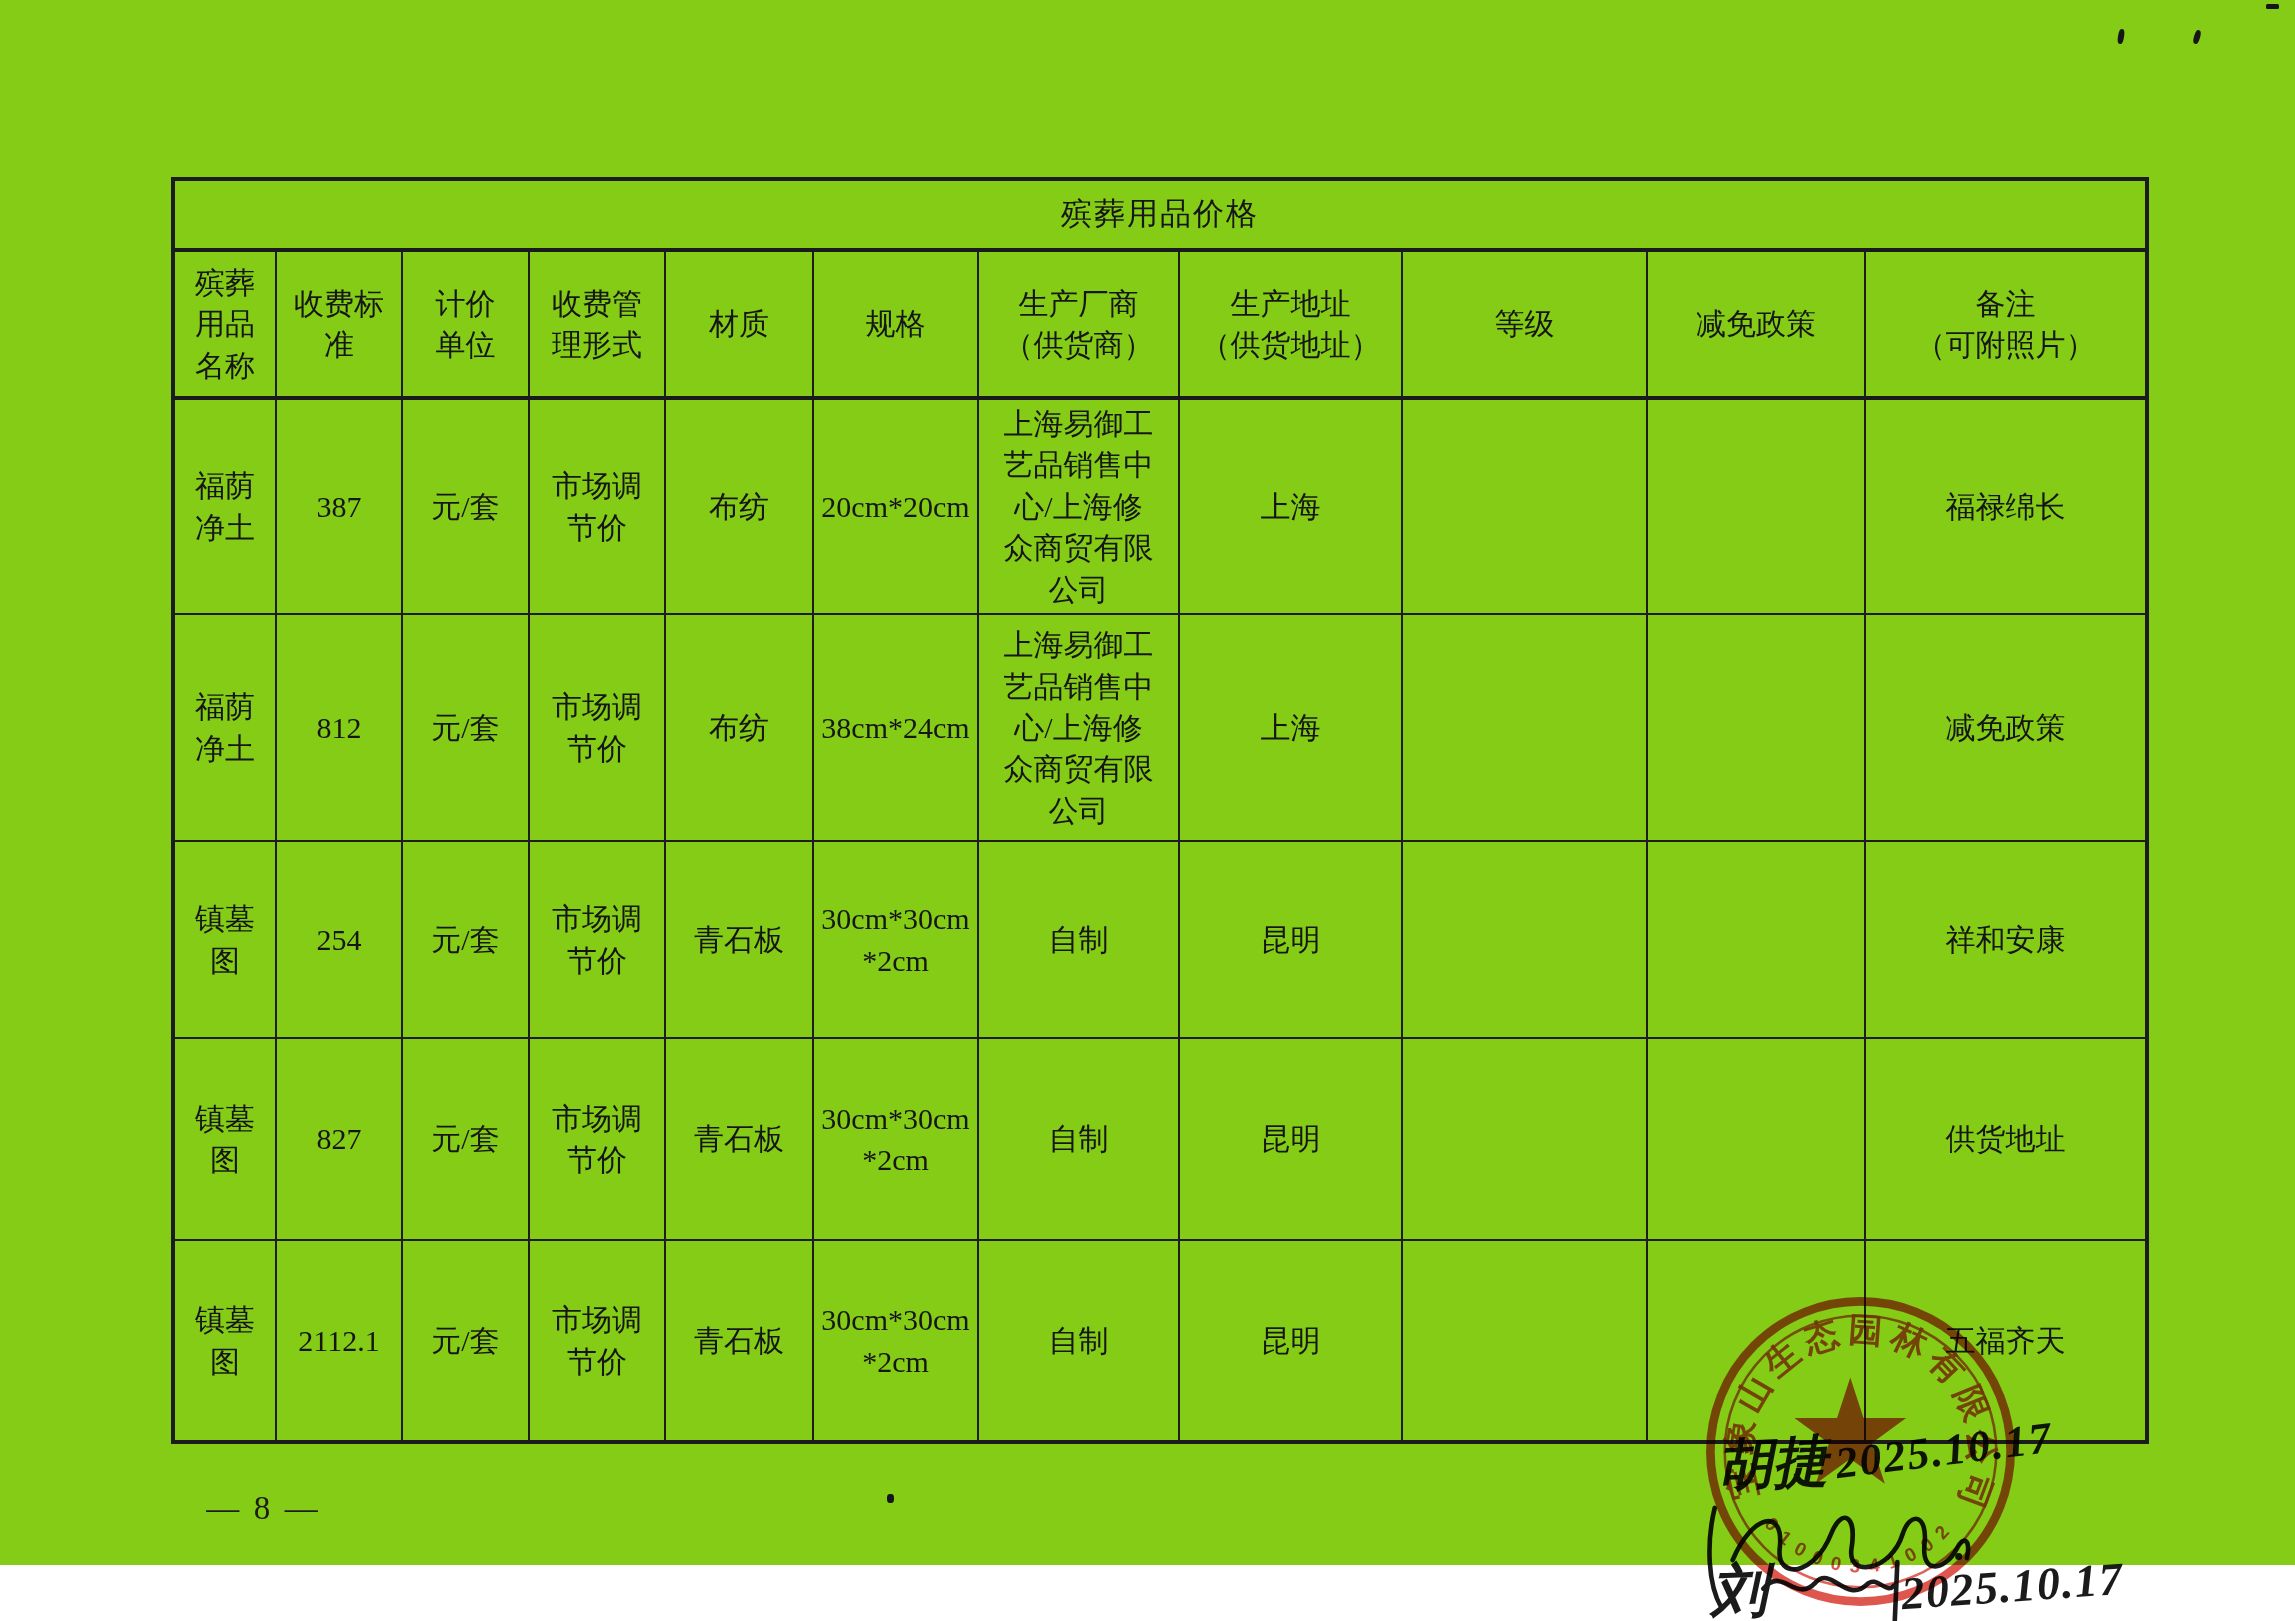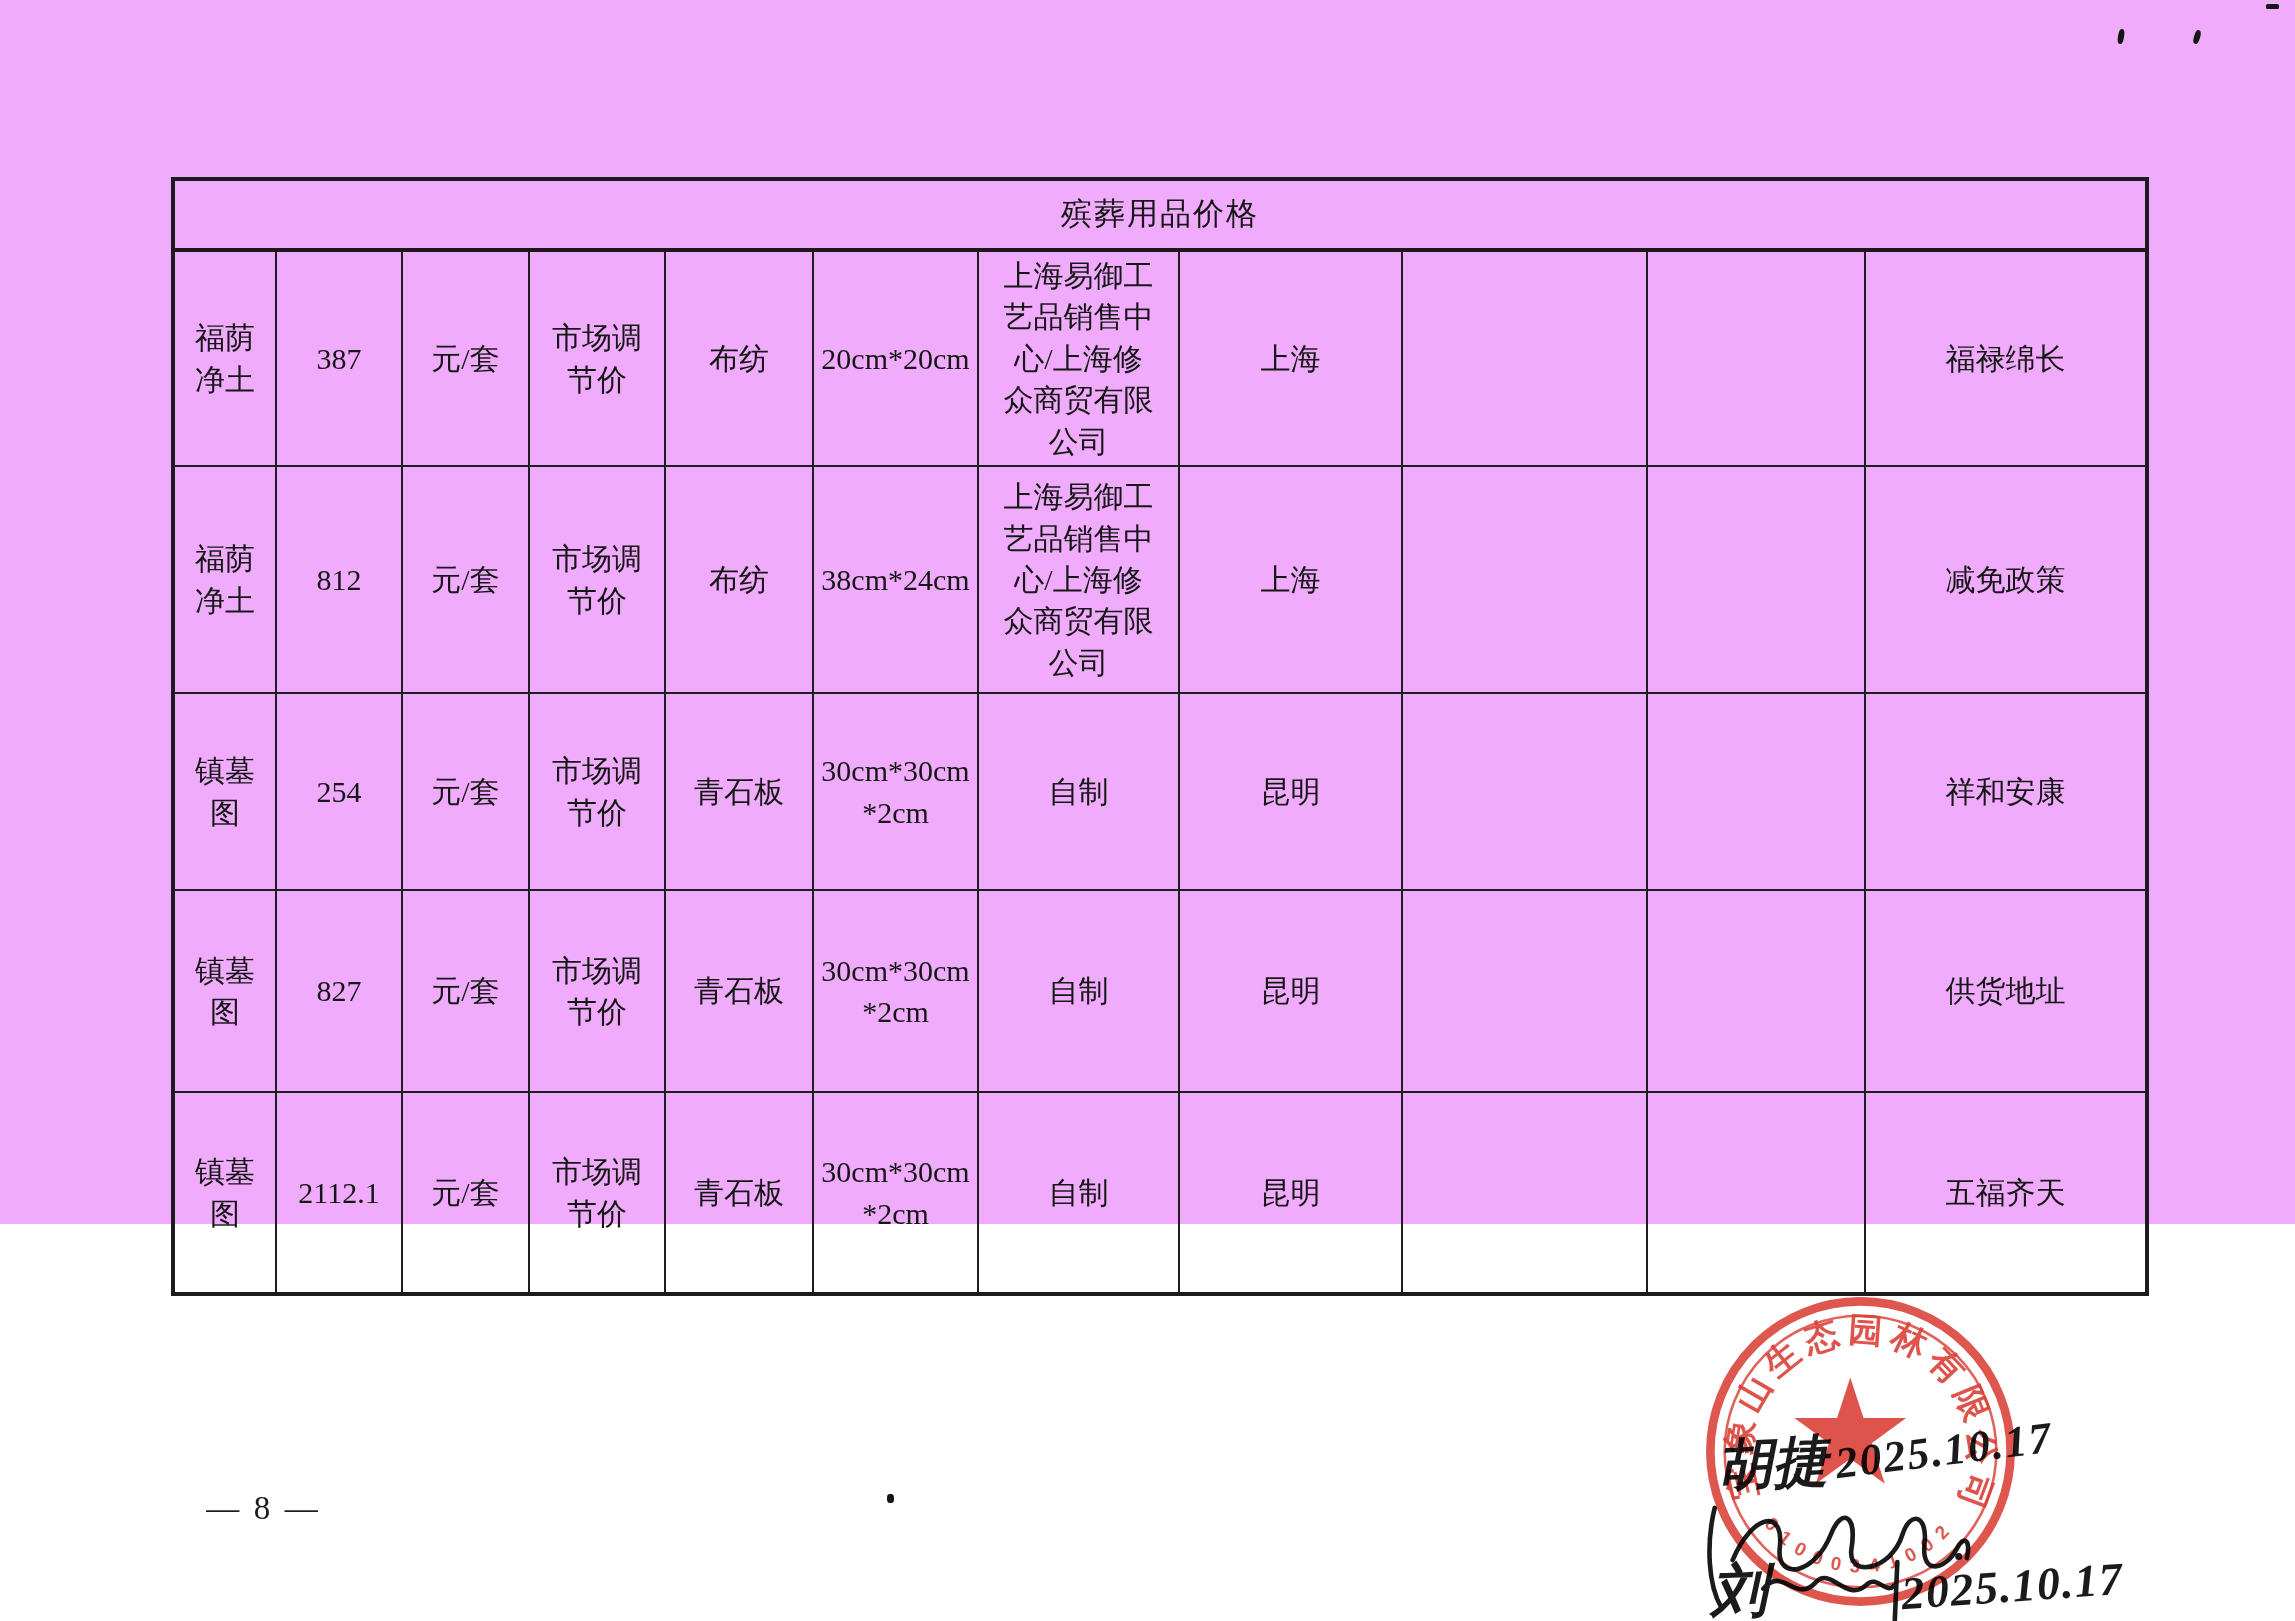--- a/index.html
+++ b/index.html
@@ -1,20 +1,20 @@
 <!DOCTYPE html>
 <html style="font-size:8.2px"><head>
 <meta charset="utf-8">
 <style>
   html,body{margin:0;padding:0;}
   body{
     width:2295px;height:1622px;background:#ffffff;overflow:hidden;
     font-family:"Liberation Serif", serif;color:#1a1a1a;
   }
-  #page{position:relative;width:2295px;height:1224px;background:#f0abfc;}
+  #page{position:relative;width:2295px;height:1565px;background:#84cc16;}
 
   
   table.price{
     position:absolute;left:171px;top:177px;
     width:1976px;border-collapse:collapse;table-layout:fixed;
     border:4.6px solid #1c1c1c;
   }
   table.price td{
     border:2px solid #1e1e1e;
     text-align:center;vertical-align:middle;
@@ -69,20 +69,41 @@
       <col style="width:201px">
         <col style="width:223px">
         <col style="width:245px">
       <col style="width:218px">
         <col style="width:282px">
     </colgroup>
     <tbody>
       <tr class="r-title">
         <td colspan="11">殡葬用品价格</td>
       </tr>
+      <tr class="r-head">
+        <td>殡葬
+用品
+名称</td>
+        <td>收费标
+准</td>
+        <td>计价
+单位</td>
+        <td>收费管
+理形式</td>
+        <td>材质</td>
+        <td>规格</td>
+        <td>生产厂商
+（供货商）</td>
+        <td>生产地址
+（供货地址）</td>
+        <td>等级</td>
+        <td>减免政策</td>
+        <td>备注
+（可附照片）</td>
+      </tr>
 
       <tr class="r1">
         <td>福荫
 净土</td>
         <td>387</td>
         <td>元/套</td>
         <td>市场调
 节价</td>
         <td>布纺</td>
         <td>20cm*20cm</td>

